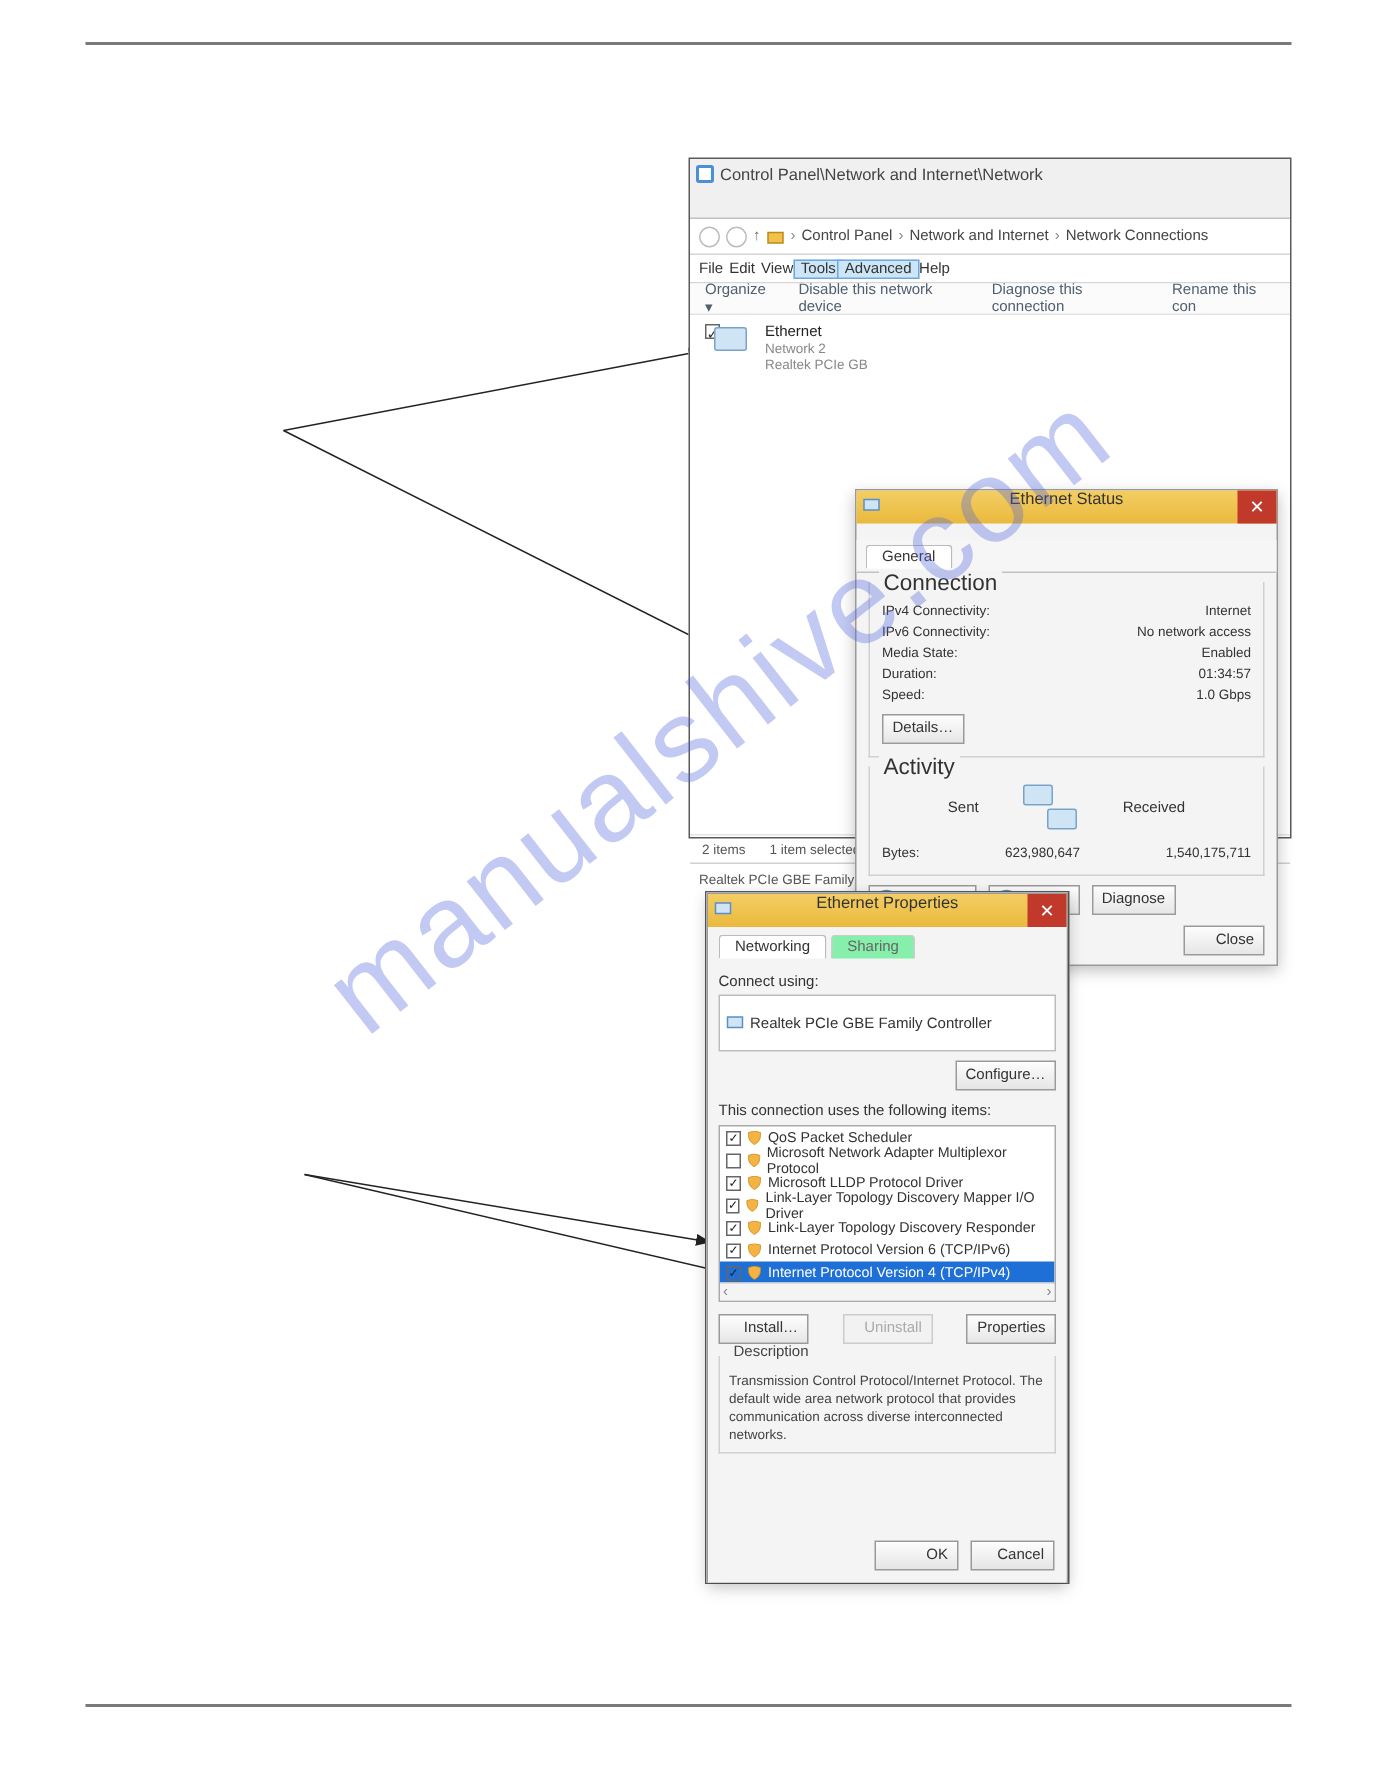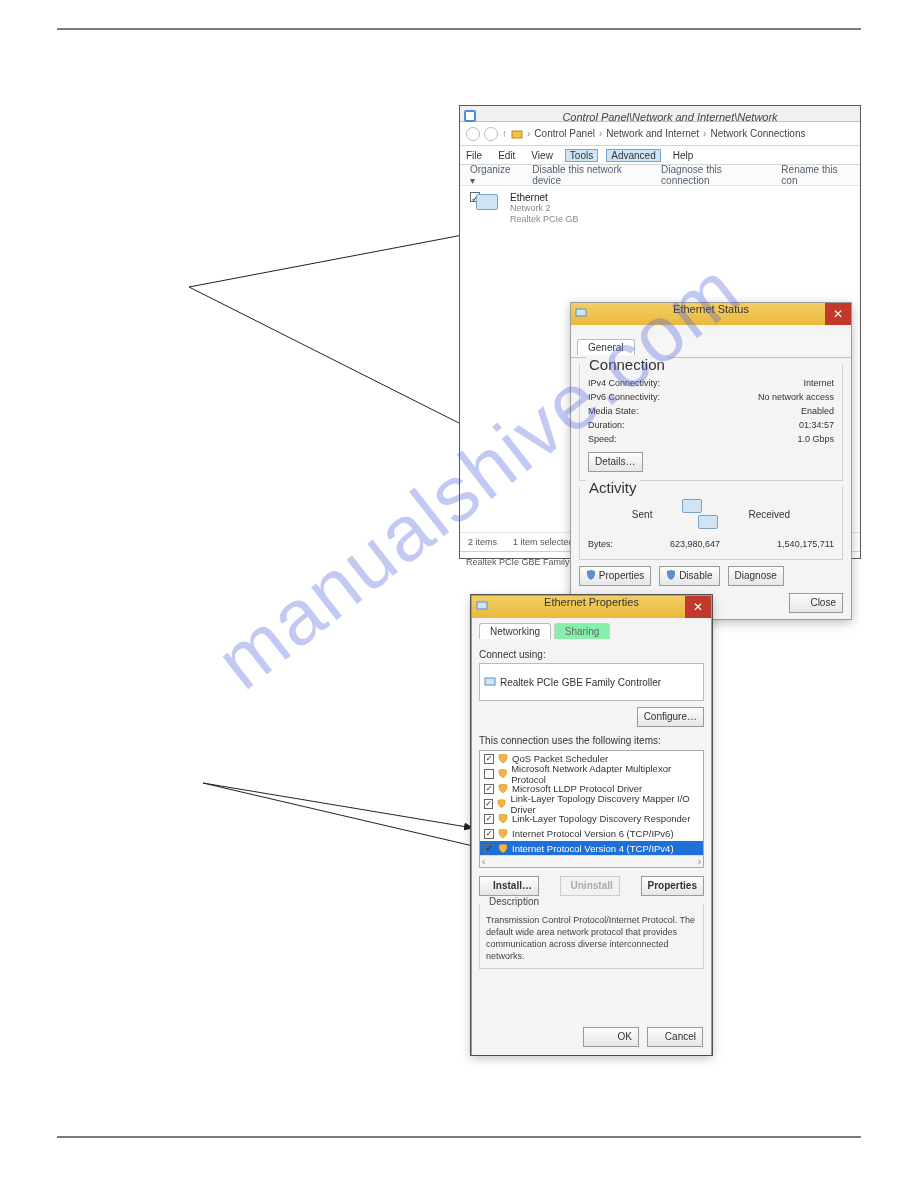--- a/index.html
+++ b/index.html
@@ -14,27 +14,27 @@
         letter-spacing:2px; pointer-events:none; z-index:60; }
 
   
   .frame { position:absolute; border:1px solid #5a5a5a; background:#fff; }
   .frame.a { left:459px; top:105px; width:402px; height:454px; }
   .frame.b { left:470px; top:594px; width:243px; height:462px; }
 
   .svg-arrows { position:absolute; left:0; top:0; pointer-events:none; }
 
   
-  .a-title { height:16px; line-height:23px; background:#f0f0f0; border-bottom:1px solid #c0c0c0;
-             text-align:center; font-size:11px; color:#444; position:relative; padding-left:20px;font-style:italic;}
+  .a-title { height:40px; line-height:23px; background:#f0f0f0; border-bottom:1px solid #c0c0c0;
+             text-align:left; font-size:11px; color:#444; position:relative; padding-left:20px;}
   .a-title .cp-icon{position:absolute;left:3px;top:3px;width:14px;height:14px;}
   .a-bc { height:24px; border-bottom:1px solid #d6d6d6; display:flex; align-items:center; gap:4px; padding:0 6px; font-size:10px; color:#444;}
   .a-bc .nav-ico{width:14px;height:14px;border:1px solid #bcbcbc;border-radius:50%;display:inline-block;}
   .a-bc .sep{color:#888;}
-  .a-menu { height:19px; border-bottom:1px solid #d6d6d6; display:flex; align-items:center; gap:16px; padding:0 6px; font-size:10px;}
+  .a-menu { height:19px; border-bottom:1px solid #d6d6d6; display:flex; align-items:center; gap:4px; padding:0 6px; font-size:10px;}
   .a-menu .sel{background:#cde6f7;border:1px solid #6fa8dc;padding:0 4px;margin:0 -4px;}
   .a-toolbar{height:21px;border-bottom:1px solid #e3e3e3;display:flex;align-items:center;gap:18px;padding:0 10px;font-size:10px;color:#506070;background:#fbfbfb;}
   .a-body { position:relative; height:346px; background:#fff;}
   .eth-item{position:absolute;left:10px;top:6px;display:flex;gap:6px;}
   .eth-ico{width:34px;height:28px;position:relative;}
   .eth-ico .mon{width:22px;height:16px;border:1px solid #7aa3c7;background:#cfe4f5;border-radius:2px;position:absolute;top:2px;left:6px;}
   .eth-ico .chk{width:10px;height:10px;border:1px solid #666;background:#fff;position:absolute;top:0;left:0;}
   .eth-txt{line-height:11px;}
   .eth-txt .t1{color:#222;}
   .eth-txt .t2,.eth-txt .t3{color:#888;font-size:9px;}
@@ -70,21 +70,21 @@
   .dev-field{border:1px solid #bbb;background:#fff;height:38px;display:flex;align-items:center;gap:4px;padding:0 4px;font-size:10px;margin-top:3px;}
   .dev-field .shield{width:12px;height:12px;}
   .cfgrow{display:flex;justify-content:flex-end;margin:6px 0 8px;}
   .cfgrow .btn{min-width:64px;}
   .list{border:1px solid #aaa;background:#fff;height:118px;overflow:hidden;margin-top:4px;position:relative;}
   .li{display:flex;align-items:center;gap:4px;padding:0 4px;height:15px;font-size:9.5px;}
   .li .cb{width:10px;height:10px;border:1px solid #666;display:flex;align-items:center;justify-content:center;font-size:8px;color:#222;}
   .li .ic{width:10px;height:10px;}
   .li.sel{background:#1e6fd6;color:#fff;}
   .scroll-h{position:absolute;left:0;right:0;bottom:0;height:12px;border-top:1px solid #ddd;display:flex;justify-content:space-between;padding:0 2px;color:#888;background:#f4f4f4;}
-  .btnrowB{display:flex;justify-content:space-between;margin:8px 0;font-weight:bold;}
+  .btnrowB{display:flex;justify-content:space-between;margin:8px 0;}
   .btnrowB .btn{min-width:60px;}
   .btn.dis{color:#aaa;background:#f2f2f2;border-color:#ccc;}
   .desc-box{border:1px solid #d0d0d0;border-top:none;position:relative;padding:10px 6px 6px;font-size:9px;color:#444;line-height:12px;}
   .desc-box .lbl{position:absolute;top:-8px;left:6px;background:#f4f4f4;padding:0 3px;font-size:10px;}
   .okrow{position:absolute;bottom:8px;right:8px;display:flex;gap:8px;}
   .okrow .btn{min-width:56px;}
   .shield-ico{fill:#5b8fc7;}
   .grey{color:#777;}
 </style>
 </head>

